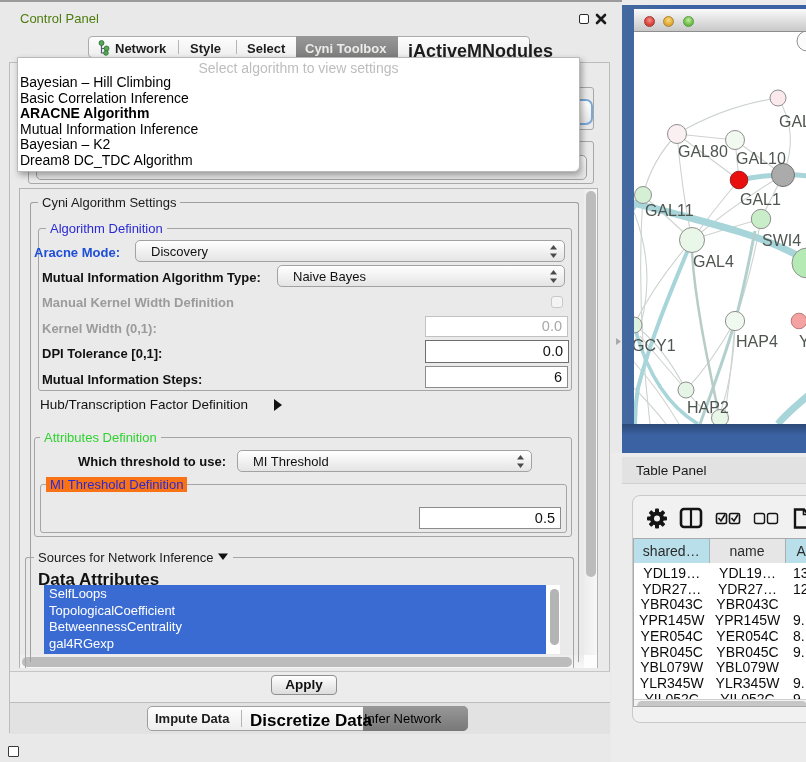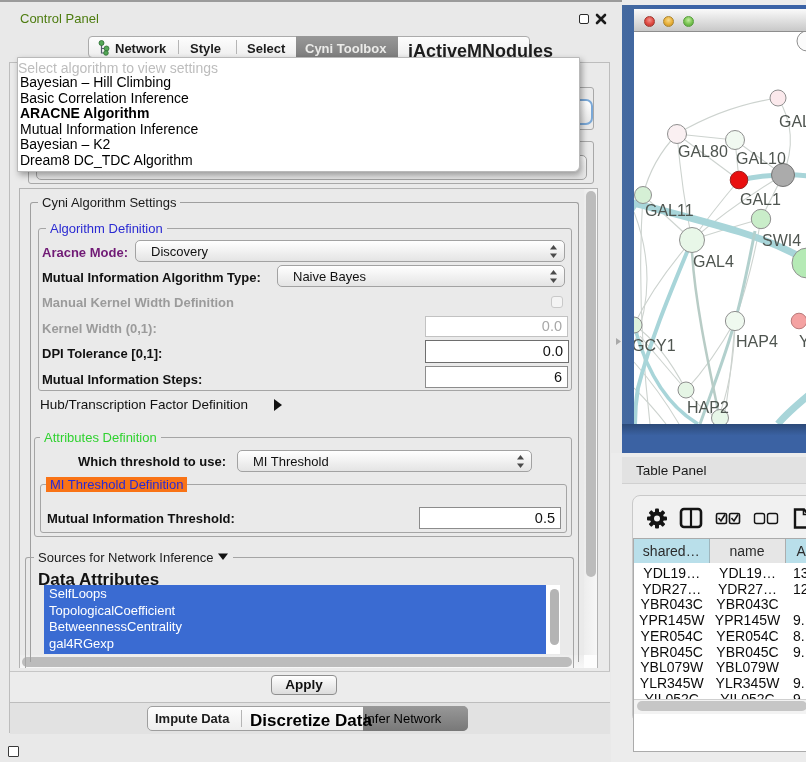--- a/index.html
+++ b/index.html
@@ -57,21 +57,21 @@
   <div class="abs" style="left:20px;top:655px;width:564px;height:13px;background:linear-gradient(#ededed,#f7f7f7);"></div>
   <div class="abs" style="left:22px;top:656.5px;width:550px;height:10px;background:#bcbcbc;border-radius:5px;"></div>
   <div class="abs" style="left:584px;top:655px;width:13px;height:13px;background:#fdfdfd;"></div>
 
   <div class="abs" style="left:30px;top:202px;width:549px;height:460px;border:1px solid #9f9f9f;border-bottom:none;border-radius:3px 3px 0 0;box-sizing:border-box;"></div>
   <div class="abs" style="left:38px;top:195px;background:#eaeaea;padding:0 4px;font-size:13px;color:#1a1a1a;">Cyni Algorithm Settings</div>
 
   <div class="abs" style="left:38px;top:228px;width:534px;height:163px;border:1px solid #a5a5a5;border-radius:3px;box-sizing:border-box;"></div>
   <div class="abs" style="left:46px;top:221px;background:#eaeaea;padding:0 4px;font-size:13px;color:#2a2ad2;">Algorithm Definition</div>
 
-  <div class="abs bold" style="left:42px;top:245px;font-size:13px;color:#701a75;text-align:center;">Aracne Mode:</div>
+  <div class="abs bold" style="left:34px;top:245px;font-size:13px;color:#1d4ed8;text-align:center;">Aracne Mode:</div>
   <div class="abs bold" style="left:42px;top:270px;font-size:13px;color:#111;">Mutual Information Algorithm Type:</div>
   <div class="abs bold" style="left:42px;top:295px;font-size:13px;color:#9b9b9b;">Manual Kernel Width Definition</div>
   <div class="abs bold" style="left:42px;top:321px;font-size:13px;color:#9b9b9b;">Kernel Width (0,1):</div>
   <div class="abs bold" style="left:42px;top:346px;font-size:13px;color:#111;">DPI Tolerance [0,1]:</div>
   <div class="abs bold" style="left:42px;top:372px;font-size:13px;color:#111;">Mutual Information Steps:</div>
 
   <div class="combo abs" style="left:135px;top:240px;width:430px;height:22px;">
     <span>Discovery</span>
       <svg width="9" height="15" viewBox="0 0 9 15">
         <path d="M4.5 1 L8 5.5 L1 5.5 Z" fill="#4a4a4a"></path>
@@ -105,21 +105,20 @@
   <div class="combo abs" style="left:237px;top:450px;width:295px;height:22px;">
     <span>MI Threshold</span>
       <svg width="9" height="15" viewBox="0 0 9 15">
         <path d="M4.5 1 L8 5.5 L1 5.5 Z" fill="#4a4a4a"></path>
         <path d="M4.5 14 L1 9.5 L8 9.5 Z" fill="#4a4a4a"></path>
       </svg>
   </div>
 
   <div class="abs" style="left:40px;top:484px;width:527px;height:49px;border:1px solid #a5a5a5;border-radius:3px;box-sizing:border-box;"></div>
   <div class="abs" style="left:46px;top:477px;background:#f97316;padding:0 4px;font-size:13px;color:#2a2ad2;">MI Threshold Definition</div>
-  <div class="abs bold" style="left:47px;top:511px;font-size:13px;color:#111;">Mutual Information Threshold:</div>
   <div class="abs" style="left:419px;top:507px;width:142px;height:22px;background:#fff;border:1px solid #8c8c8c;box-sizing:border-box;font-size:14.5px;color:#111;text-align:right;line-height:20px;padding-right:5px;">0.5</div>
 
   <div class="abs" style="left:25px;top:557px;width:549px;height:111px;border:1px solid #a5a5a5;border-bottom:none;border-radius:3px 3px 0 0;box-sizing:border-box;"></div>
   <div class="abs" style="left:34px;top:550px;background:#eaeaea;padding:0 4px;font-size:13px;color:#1a1a1a;">Sources for Network Inference
     <svg width="12" height="9" viewBox="0 0 12 9" style="vertical-align:1px;">
         <path d="M1 1.5 L11 1.5 L6 8 Z" fill="#111"></path>
       </svg>
   </div>
   <div class="abs bold" style="left:38px;top:570px;font-size:17px;color:#111;">Data Attributes</div>
 
@@ -139,21 +138,21 @@
   <div class="abs bold" style="left:155px;top:711px;font-size:13px;color:#1d1d1d;">Impute Data</div>
   <div class="abs bold" style="left:250px;top:711px;font-size:17px;color:#000000;">Discretize Data</div>
   <div class="abs" style="left:358px;top:711px;font-size:13px;color:#000000;margin-left:6px;">Infer Network</div>
 
   <div class="abs" style="left:8px;top:746px;width:11px;height:11px;border:1.6px solid #3a3a3a;background:#fff;box-sizing:border-box;border-radius:1px;"></div>
 </div>
 
 <div class="abs" style="left:616px;top:338px;width:5px;height:7px;background:#a9a9a9;clip-path:polygon(0 0,100% 50%,0 100%);"></div>
 
 <div class="abs" style="left:17px;top:57px;width:563px;height:115px;background:#ffffff;border:1px solid #b9b9b9;box-shadow:2px 3px 6px rgba(0,0,0,0.35);border-radius:0 0 6px 0;box-sizing:border-box;z-index:50;">
-  <div style="position:absolute;left:0;top:2px;width:100%;font-size:14px;color:#bdbdbd;">Select algorithm to view settings</div>
+  <div style="position:absolute;left:0;top:2px;width:100%;text-align:center;font-size:14px;color:#bdbdbd;">Select algorithm to view settings</div>
   <div style="position:absolute;left:2px;top:17px;font-size:14px;color:#000;line-height:15.5px;">
     Bayesian – Hill Climbing<br>
     Basic Correlation Inference<br>
     <span class="bold">ARACNE Algorithm</span><br>
     Mutual Information Inference<br>
     Bayesian – K2<br>
     Dream8 DC_TDC Algorithm
   </div>
 </div>
 
@@ -269,21 +268,21 @@
     <rect x="84.5" y="6.5" width="10" height="10" rx="1.5" stroke-width="1.6"></rect>
     <path d="M86.5 11 L89 14 L93 7.5" stroke-width="1.6"></path>
     <rect x="109.5" y="6.5" width="10" height="10" rx="2" stroke-width="1.4"></rect>
     <rect x="122.5" y="6.5" width="10" height="10" rx="2" stroke-width="1.4"></rect>
 
     <path d="M150 2.5 L159 2.5 L163 7 L163 20.5 L150 20.5 Z" stroke-width="2.4"></path>
     <path d="M158.5 2.5 L158.5 7.5 L163 7.5" stroke-width="1.6"></path>
   </g>
 </svg>
 
-<div class="abs" style="left:633px;top:538px;width:173px;height:214px;background:#fff;border:1px solid #ababab;border-right:none;box-sizing:border-box;overflow:hidden;">
+<div class="abs" style="left:633px;top:538px;width:173px;height:169px;background:#fff;border:1px solid #ababab;border-right:none;box-sizing:border-box;overflow:hidden;">
   <div style="position:absolute;left:0;top:0;width:75.5px;height:24px;background:#b9dfea;border-right:1px solid #9fb6bd;box-sizing:border-box;text-align:center;font-size:14px;color:#2c2c2c;line-height:24px;">shared…</div>
   <div style="position:absolute;left:75.5px;top:0;width:76px;height:24px;background:#e6e6e6;border-right:1px solid #adadad;box-sizing:border-box;text-align:center;font-size:14px;color:#2c2c2c;line-height:24px;">name</div>
   <div style="position:absolute;left:151.5px;top:0;width:22px;height:24px;background:#b9dfea;text-align:left;padding-left:11px;box-sizing:border-box;font-size:14px;color:#2c2c2c;line-height:24px;">A</div>
   <div style="position:absolute;left:0;top:27px;width:75.5px;text-align:center;font-size:14px;color:#0c0c0c;line-height:15.72px;">YDL19…<br>YDR27…<br>YBR043C<br>YPR145W<br>YER054C<br>YBR045C<br>YBL079W<br>YLR345W<br>YIL052C</div>
   <div style="position:absolute;left:75.5px;top:27px;width:76px;text-align:center;font-size:14px;color:#0c0c0c;line-height:15.72px;">YDL19…<br>YDR27…<br>YBR043C<br>YPR145W<br>YER054C<br>YBR045C<br>YBL079W<br>YLR345W<br>YIL052C</div>
   <div style="position:absolute;left:159px;top:27px;width:20px;text-align:left;font-size:14px;color:#0c0c0c;line-height:15.72px;">13<br>12<br>&nbsp;<br>9.<br>8.<br>9.<br>&nbsp;<br>9.<br>9.</div>
 
   <div style="position:absolute;left:0;top:160px;width:173px;height:14px;background:#f3f3f3;border-top:1px solid #cfcfcf;"></div>
   <div style="position:absolute;left:3px;top:162px;width:170px;height:10px;background:#c6c6c6;border-radius:5px;"></div>
 </div>

